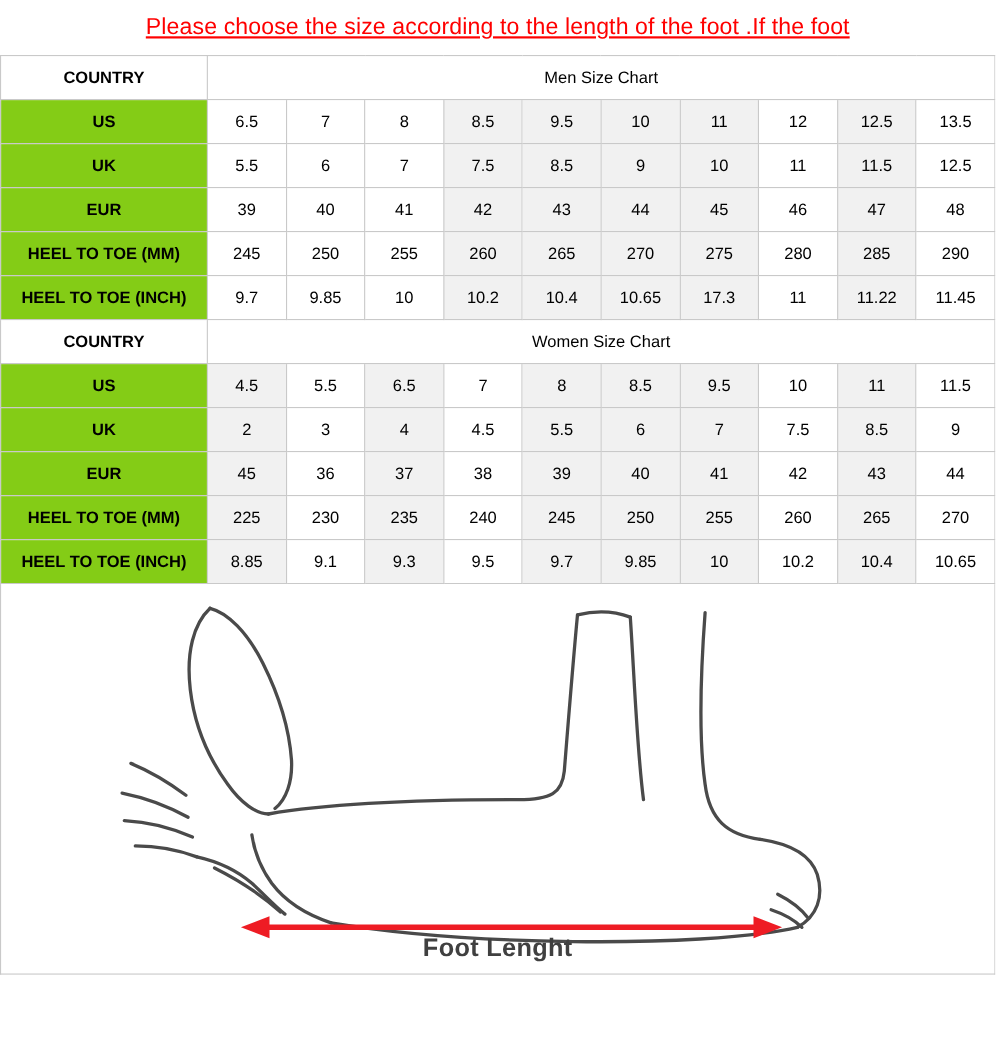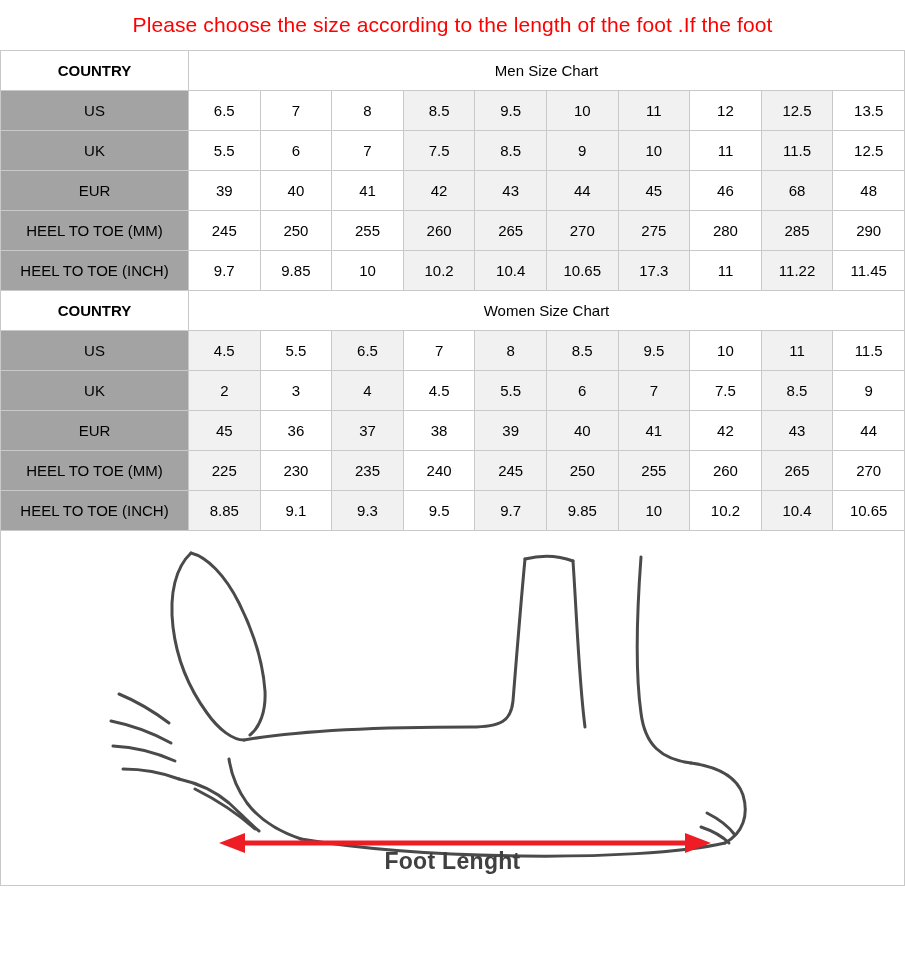--- a/index.html
+++ b/index.html
@@ -21,43 +21,44 @@
 
   
   .notice {
     width: 905px;
     padding: 10px 6px 10px 6px;
     text-align: center;
     color: #ff0000;
     font-size: 21px;
     line-height: 30px;
     letter-spacing: 0.1px;
+    text-decoration: underline;
   }
 
   
   table.size-table {
     border-collapse: collapse;
     width: 905px;
     table-layout: fixed;
   }
   table.size-table td {
     border: 1px solid #c9c9c9;
     text-align: center;
     font-size: 15px;
     color: #000000;
     height: 40px;
     padding: 0 2px;
     overflow: hidden;
     white-space: nowrap;
   }
   td.label-cell {
     width: 215px;
-    font-weight: normal;
+    font-weight: bold;
     font-size: 15px;
-    background: #a3a3a3;
+    background: #84cc16;
     margin-left: 43px;
   }
   td.country-cell {
     width: 188px;
     font-weight: bold;
     font-size: 17px;
     height: 52px;
     background: #ffffff;
   }
   td.chart-title {
@@ -147,21 +148,21 @@
       <tr>
         <td class="label-cell">EUR</td>
         <td class="val">39</td>
         <td class="val">40</td>
         <td class="val">41</td>
         <td class="val shaded">42</td>
         <td class="val shaded">43</td>
         <td class="val shaded">44</td>
         <td class="val shaded">45</td>
         <td class="val">46</td>
-        <td class="val shaded">68</td>
+        <td class="val shaded">47</td>
         <td class="val">48</td>
       </tr>
 
       <tr>
         <td class="label-cell">HEEL TO TOE (MM)</td>
         <td class="val">245</td>
         <td class="val">250</td>
         <td class="val">255</td>
         <td class="val shaded">260</td>
         <td class="val shaded">265</td>

